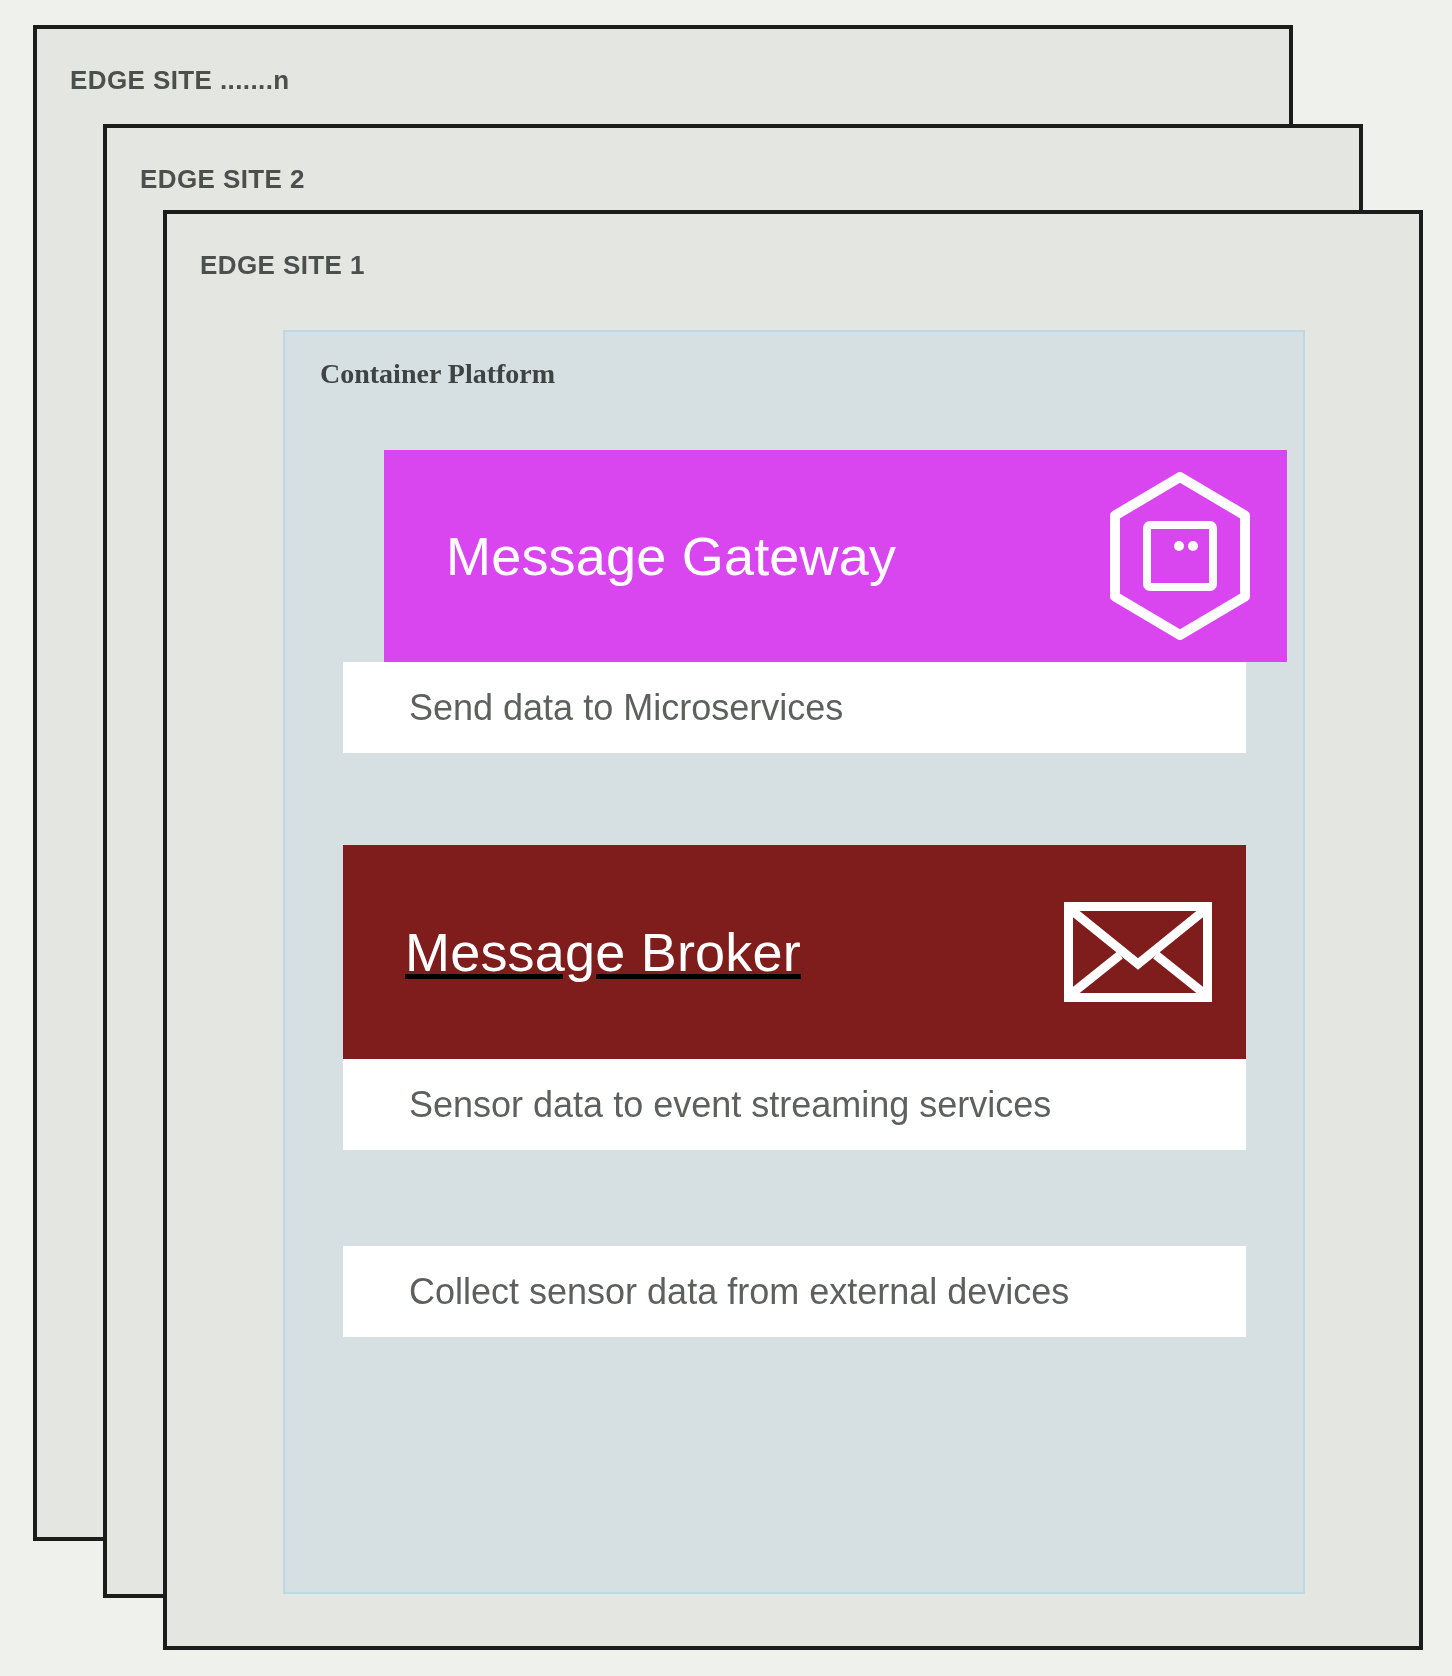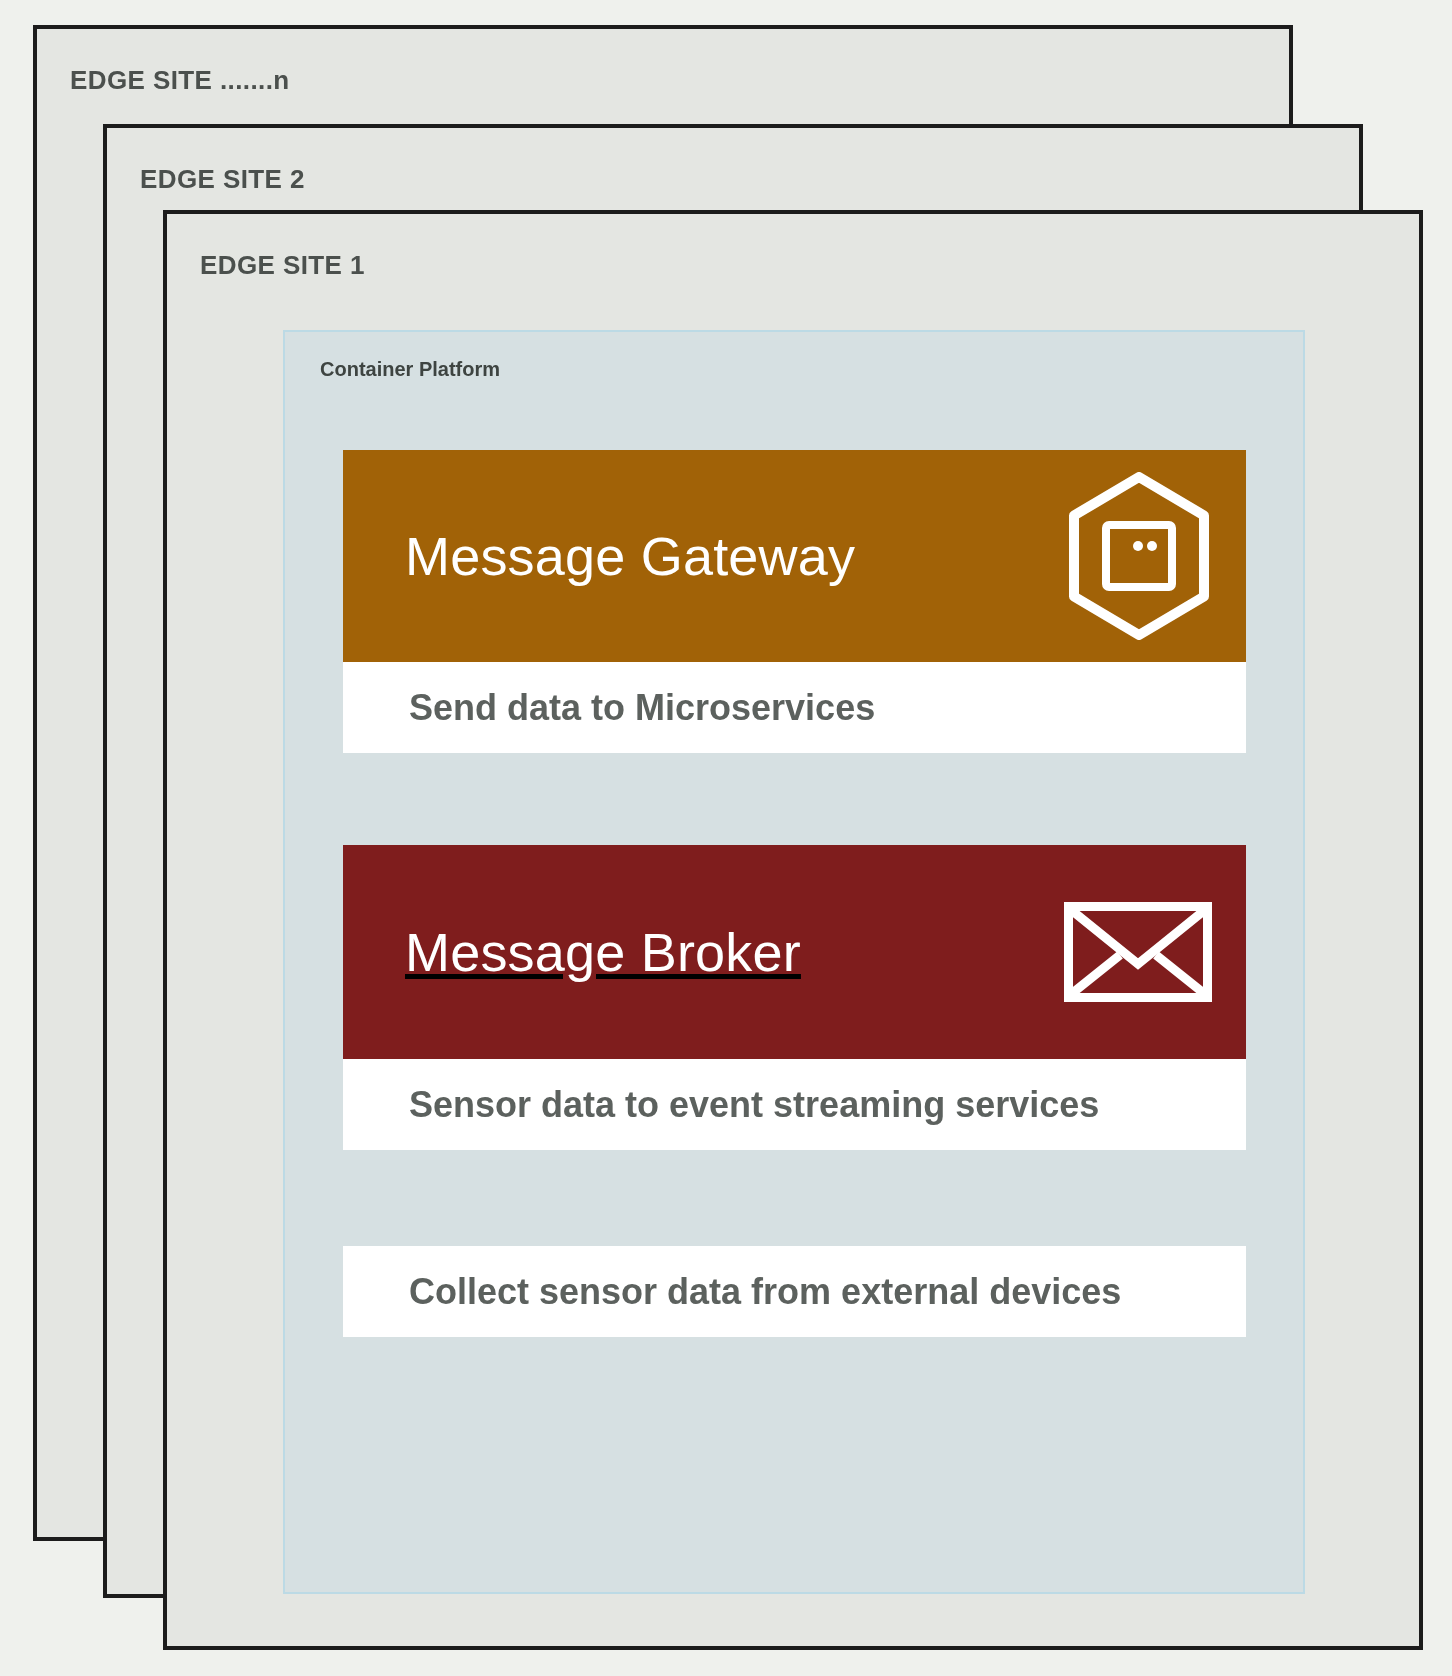--- a/index.html
+++ b/index.html
@@ -45,24 +45,25 @@
     width: 1022px;
     height: 1264px;
     background: #d6e0e2;
     border: 2px solid #bcdae5;
   }
 
   .container-label {
     position: absolute;
     left: 35px;
     top: 26px;
-    font-size: 20px;
+    font-size: 28px;
     font-weight: 700;
     color: #3e4441;
     white-space: nowrap;
+    font-family: Liberation Serif, serif;
   }
 
   .component-card {
     position: absolute;
     left: 58px;
     width: 903px;
   }
   #card-gateway       { top: 118px; }
   #card-broker        { top: 513px; }
   #card-microservices { top: 914px; }
@@ -88,21 +89,21 @@
   .card-caption {
     width: 100%;
     height: 91px;
     background: #ffffff;
     display: flex;
     align-items: center;
   }
   .caption-text {
     padding-left: 66px;
     font-size: 36px;
-    font-weight: 700;
+    font-weight: 400;
     color: #5c615e;
     white-space: nowrap;
   }
 
   .card-icon {
     position: absolute;
     right: 34px;
     top: 50%;
     transform: translateY(-50%);
   }
@@ -121,21 +122,21 @@
     <div class="site-label">EDGE SITE 2</div>
   </div>
 
   <div class="site-box" id="site-1">
     <div class="site-label">EDGE SITE 1</div>
 
     <div class="container-platform" style="background: rgb(214, 224, 226);">
       <div class="container-label">Container Platform</div>
 
       <div class="component-card" id="card-gateway">
-        <div class="card-header" style="background: #a16207;">
+        <div class="card-header" style="background: #d946ef; margin-left: 41px;">
           <div class="card-title">Message Gateway</div>
           <div class="card-icon">
             <svg width="146" height="168" viewBox="0 0 146 168" fill="none">
               <polygon points="73,5 138,43.5 138,124.5 73,163 8,124.5 8,43.5" stroke="#ffffff" stroke-width="10" stroke-linejoin="round" fill="none"></polygon>
               <rect x="40" y="53" width="66" height="62" rx="3" stroke="#ffffff" stroke-width="8" fill="none"></rect>
               <circle cx="72" cy="74" r="5" fill="#ffffff"></circle>
               <circle cx="86" cy="74" r="5" fill="#ffffff"></circle>
             </svg>
           </div>
         </div>

